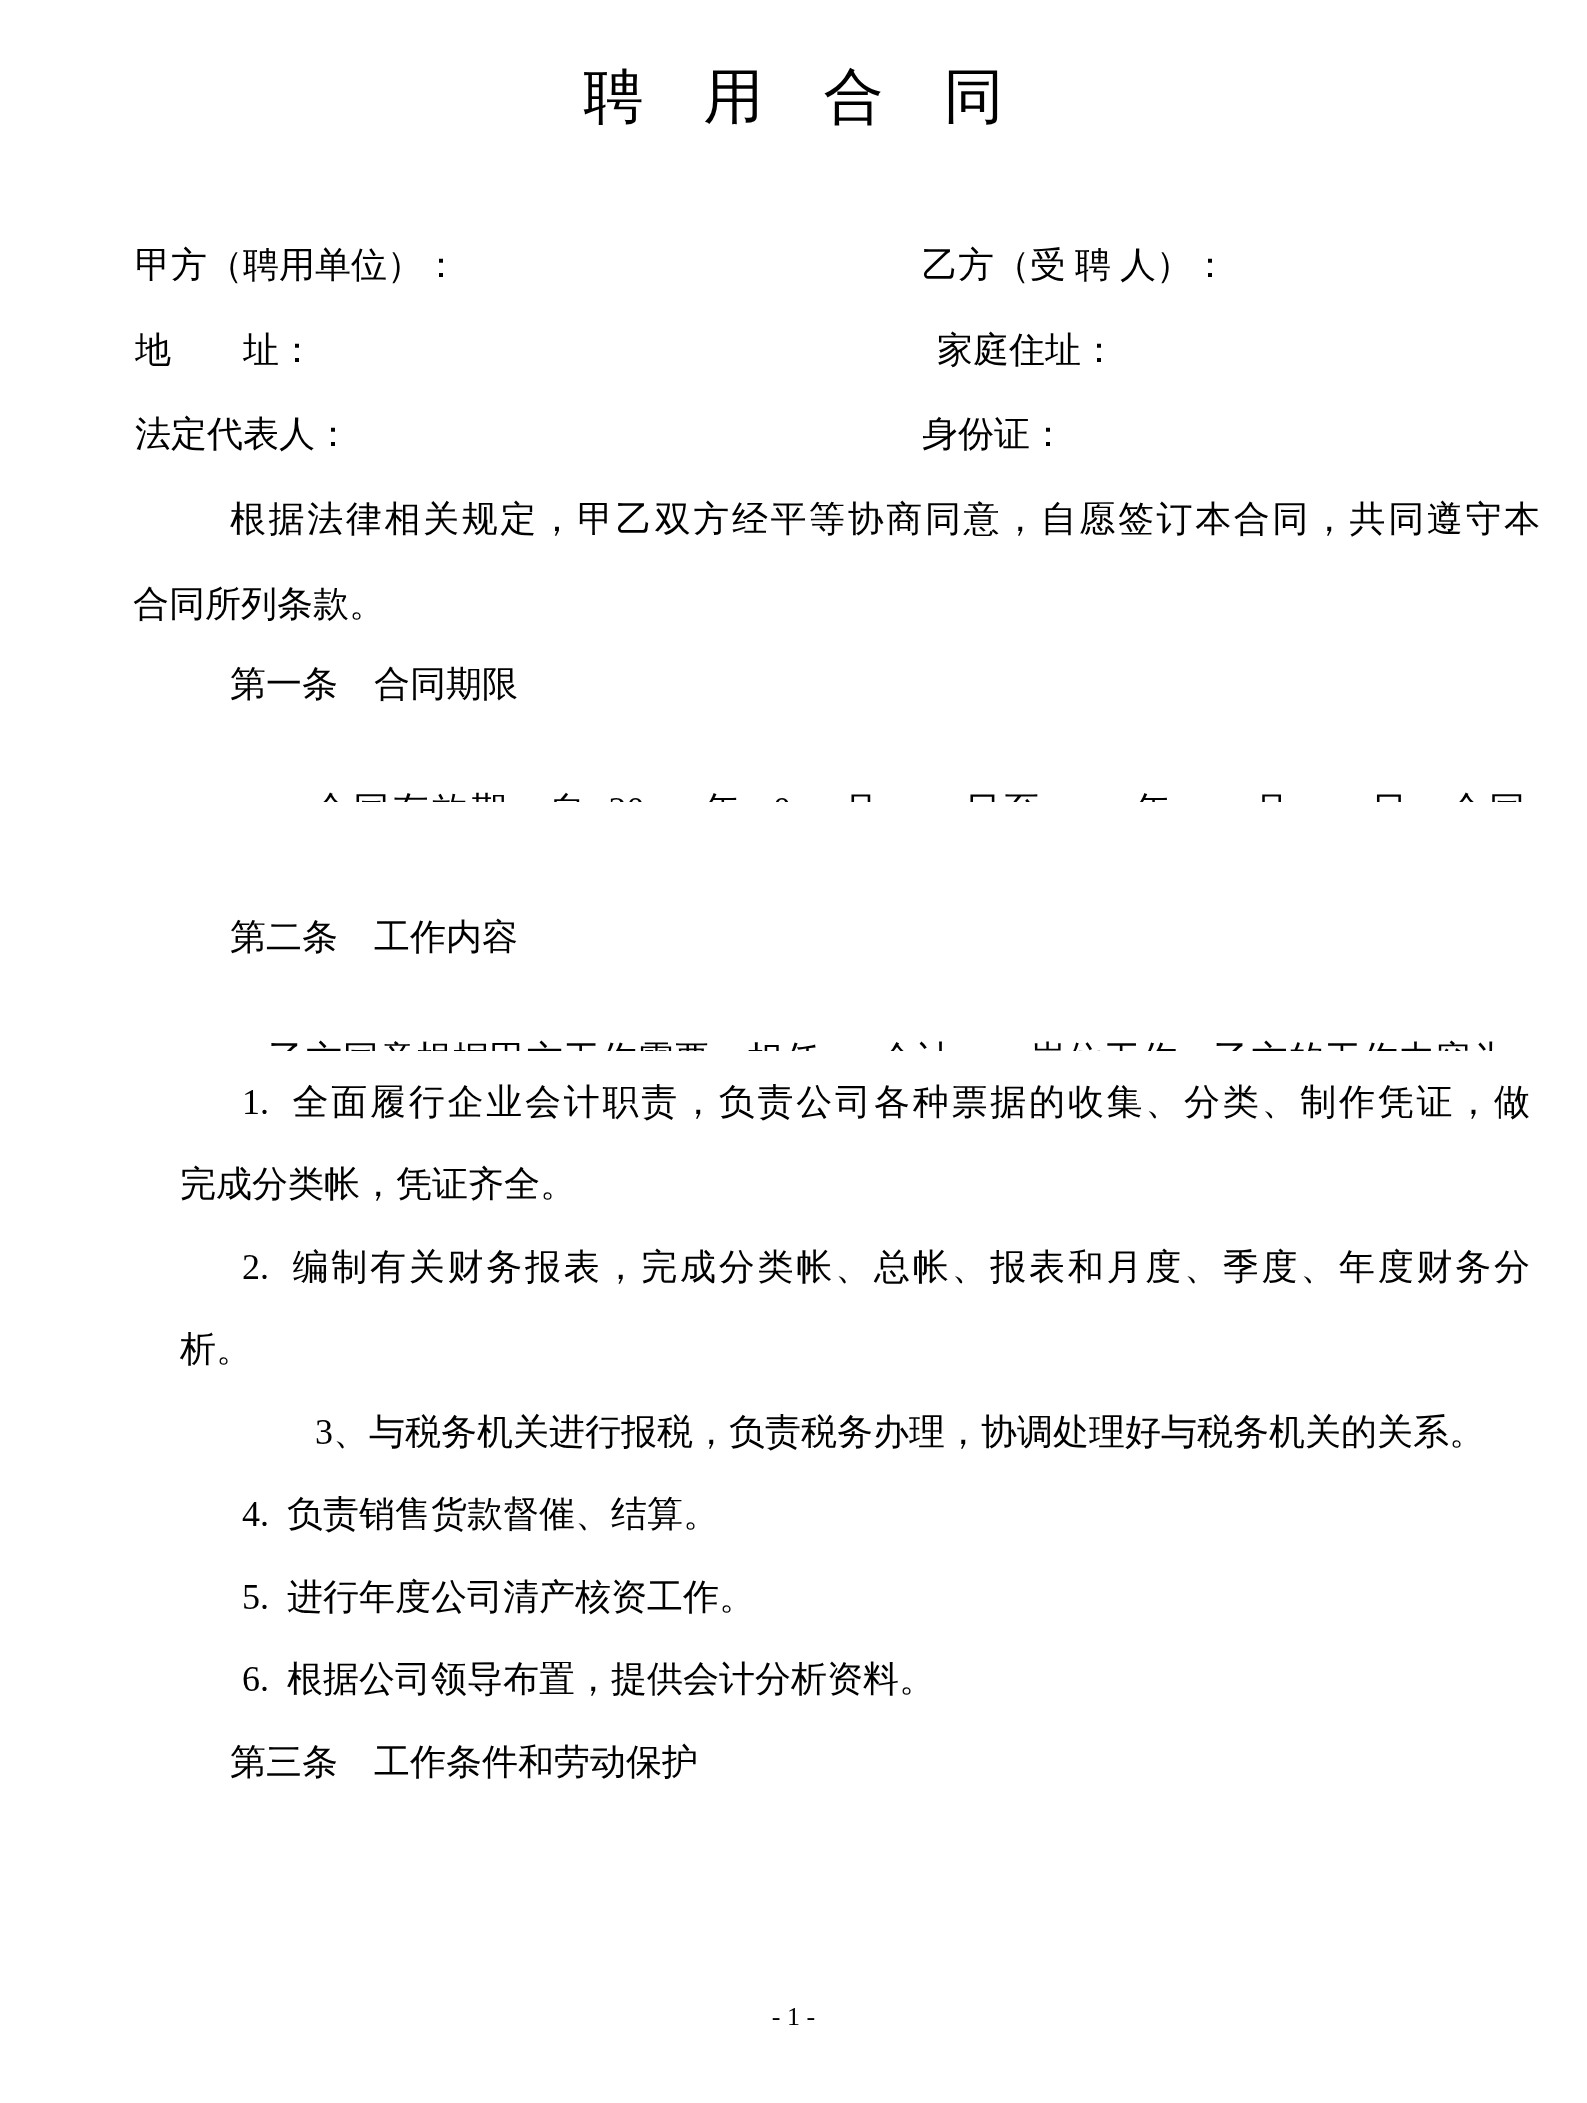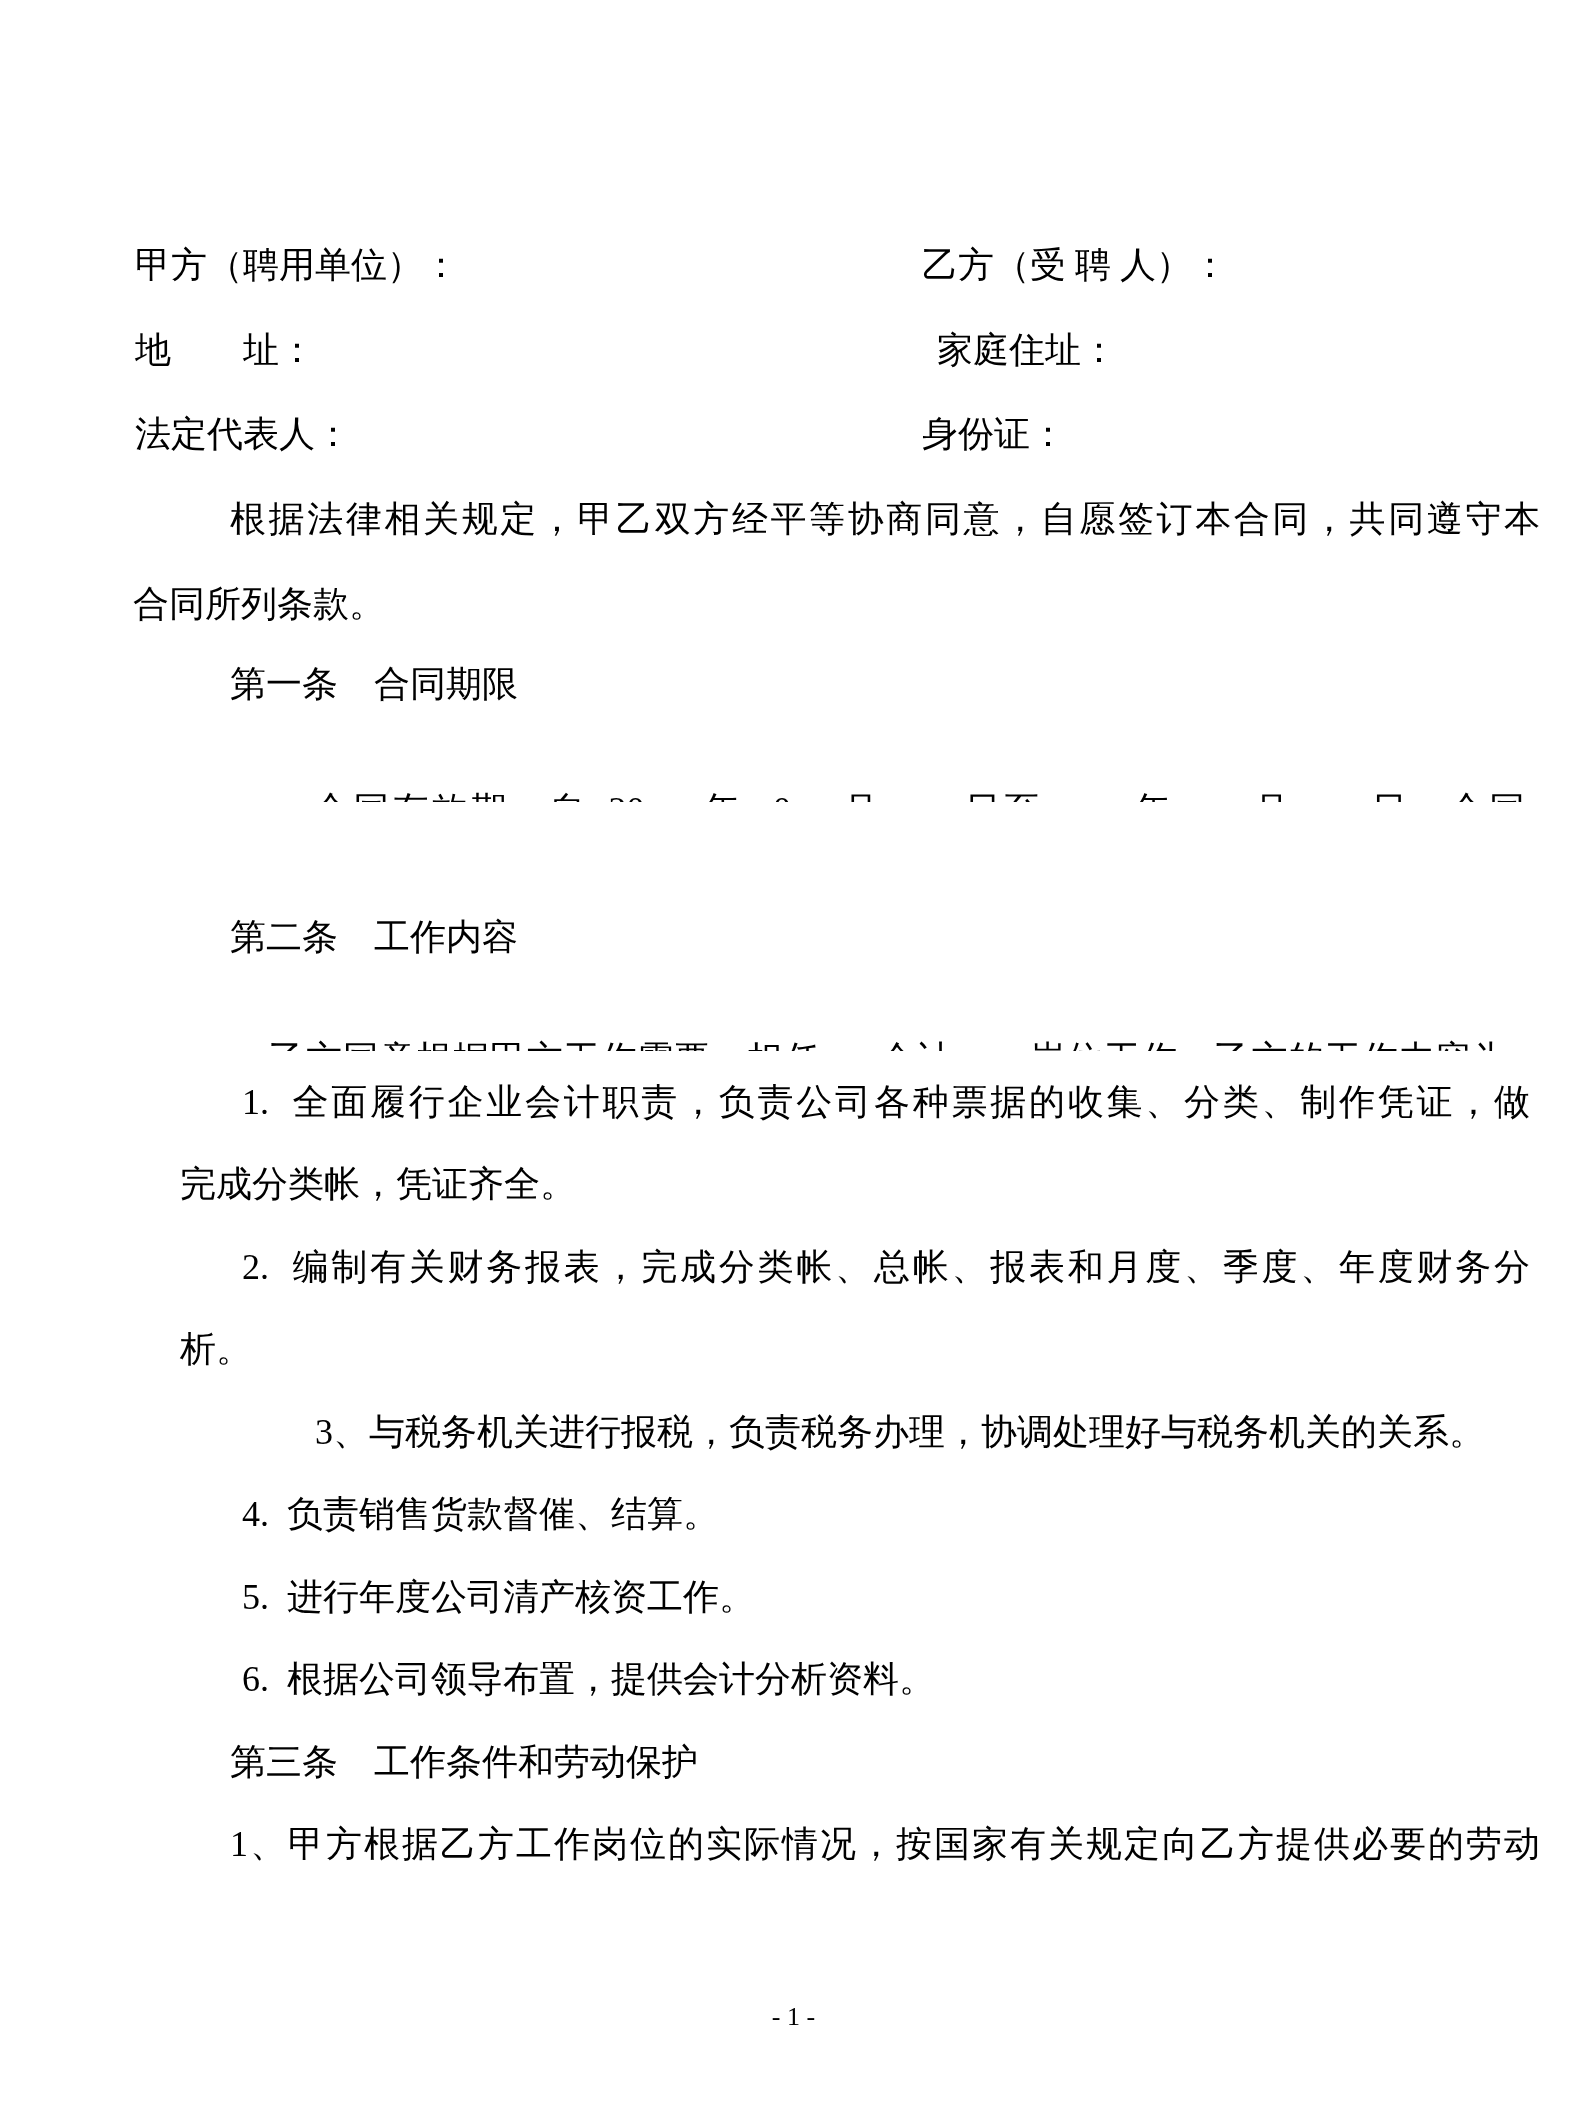--- a/index.html
+++ b/index.html
@@ -52,20 +52,21 @@
     text-align: center;
     font-size: 26px;
     line-height: 30px;
   }
 </style>
 </head>
 <body>
 
 <div id="page">
 
+  <div class="title" style="top:64px">聘　用　合　同</div>
 
   <div class="line" style="left:95px;top:245px">甲方（聘用单位）：</div>
   <div class="line" style="left:882px;top:245px">乙方（受 聘 人）：</div>
 
   <div class="line" style="left:95px;top:330px">地　　址：</div>
   <div class="line" style="left:897px;top:330px">家庭住址：</div>
 
   <div class="line" style="left:95px;top:414px">法定代表人：</div>
   <div class="line" style="left:882px;top:414px">身份证：</div>
 
@@ -94,17 +95,16 @@
   <div class="line" style="left:275px;top:1412px">3、与税务机关进行报税，负责税务办理，协调处理好与税务机关的关系。</div>
 
   <div class="line" style="left:202px;top:1494px">4.  负责销售货款督催、结算。</div>
 
   <div class="line" style="left:202px;top:1577px">5.  进行年度公司清产核资工作。</div>
 
   <div class="line" style="left:202px;top:1659px">6.  根据公司领导布置，提供会计分析资料。</div>
 
   <div class="line" style="left:190px;top:1742px">第三条　工作条件和劳动保护</div>
 
-  <div class="line just" style="left:190px;top:1824px;width:1310px">1、甲方根据乙方工作岗位的实际情况，按国家有关规定向乙方提供必要的劳动</div>
 
   <div class="footer" style="top:2002px">- 1 -</div>
 
 </div>
 
 </body></html>

